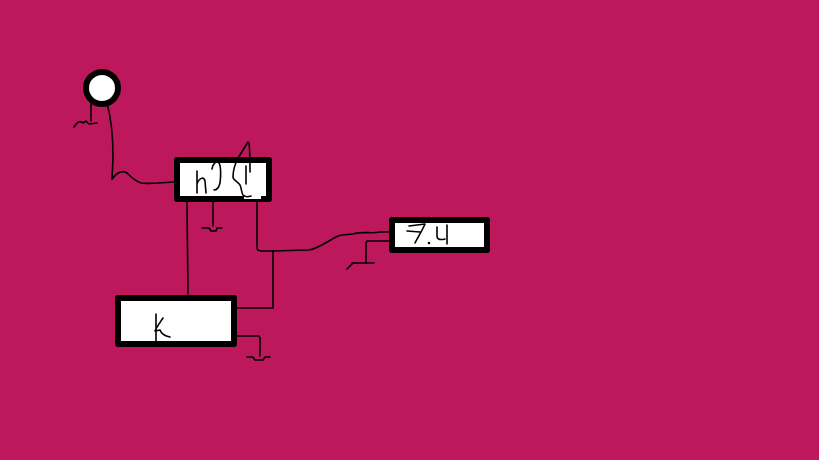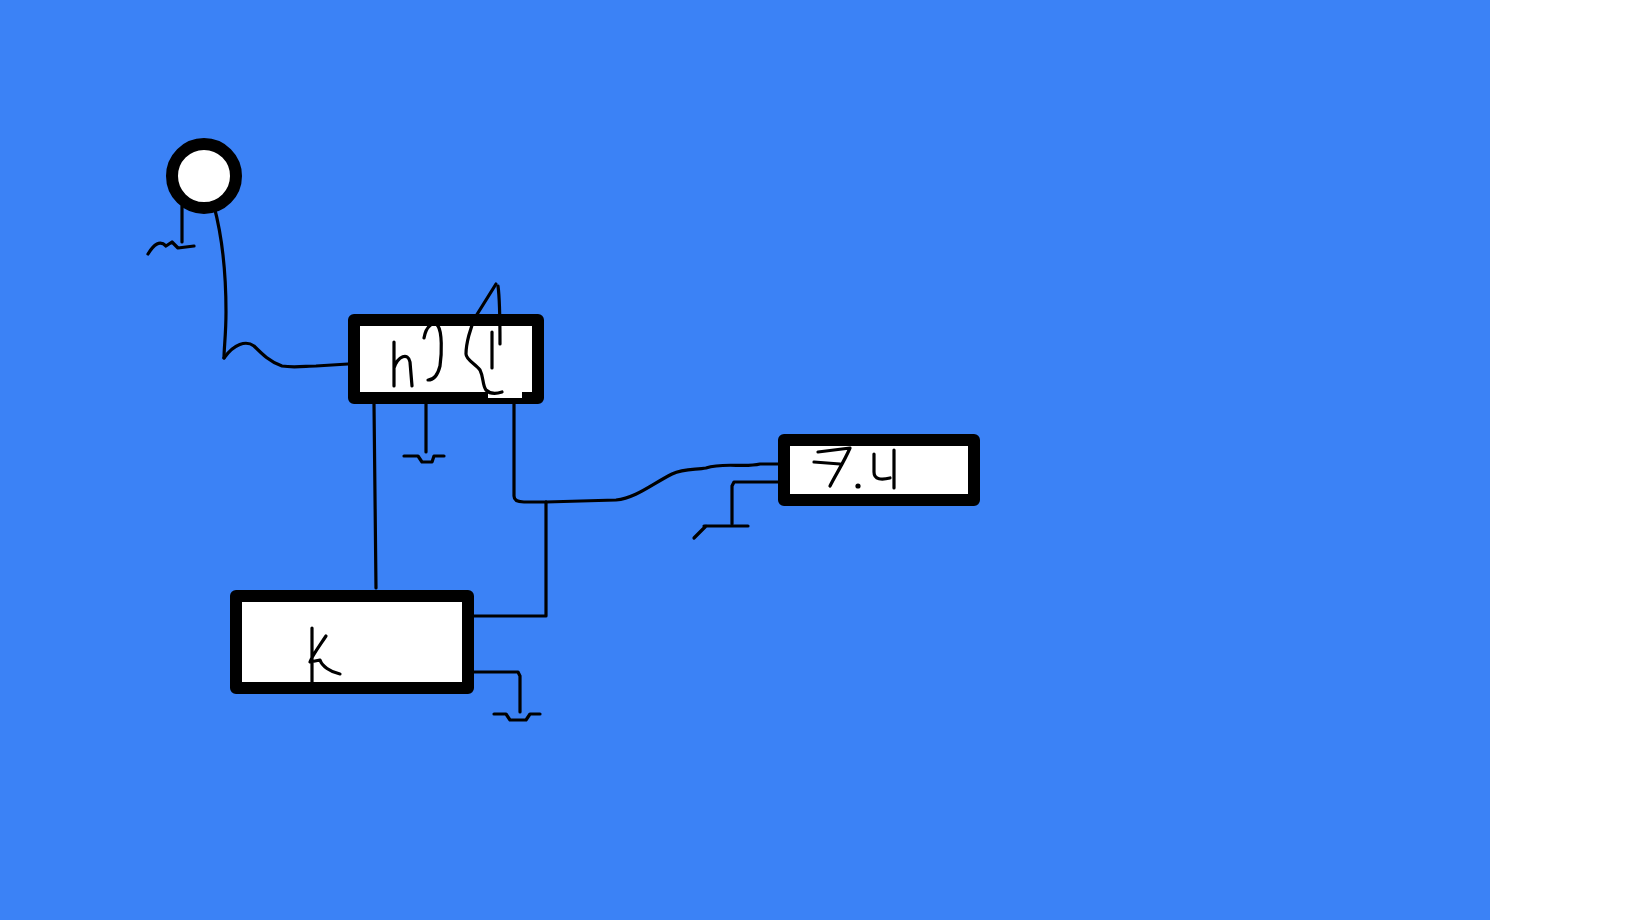--- a/index.html
+++ b/index.html
@@ -3,23 +3,23 @@
 <meta charset="utf-8">
 <style>
   html, body {
     margin: 0;
     padding: 0;
     background: #ffffff;
     font-family: "DejaVu Sans", sans-serif;
   }
   #stage {
     position: relative;
-    width: 745px;
+    width: 819px;
     height: 460px;
-    background: #3b82f6;
+    background: #be185d;
     overflow: hidden;
   }
   #sketch {
     position: absolute;
     left: 0;
     top: 0;
   }
   .ghost-label {
     position: absolute;
     color: transparent;

